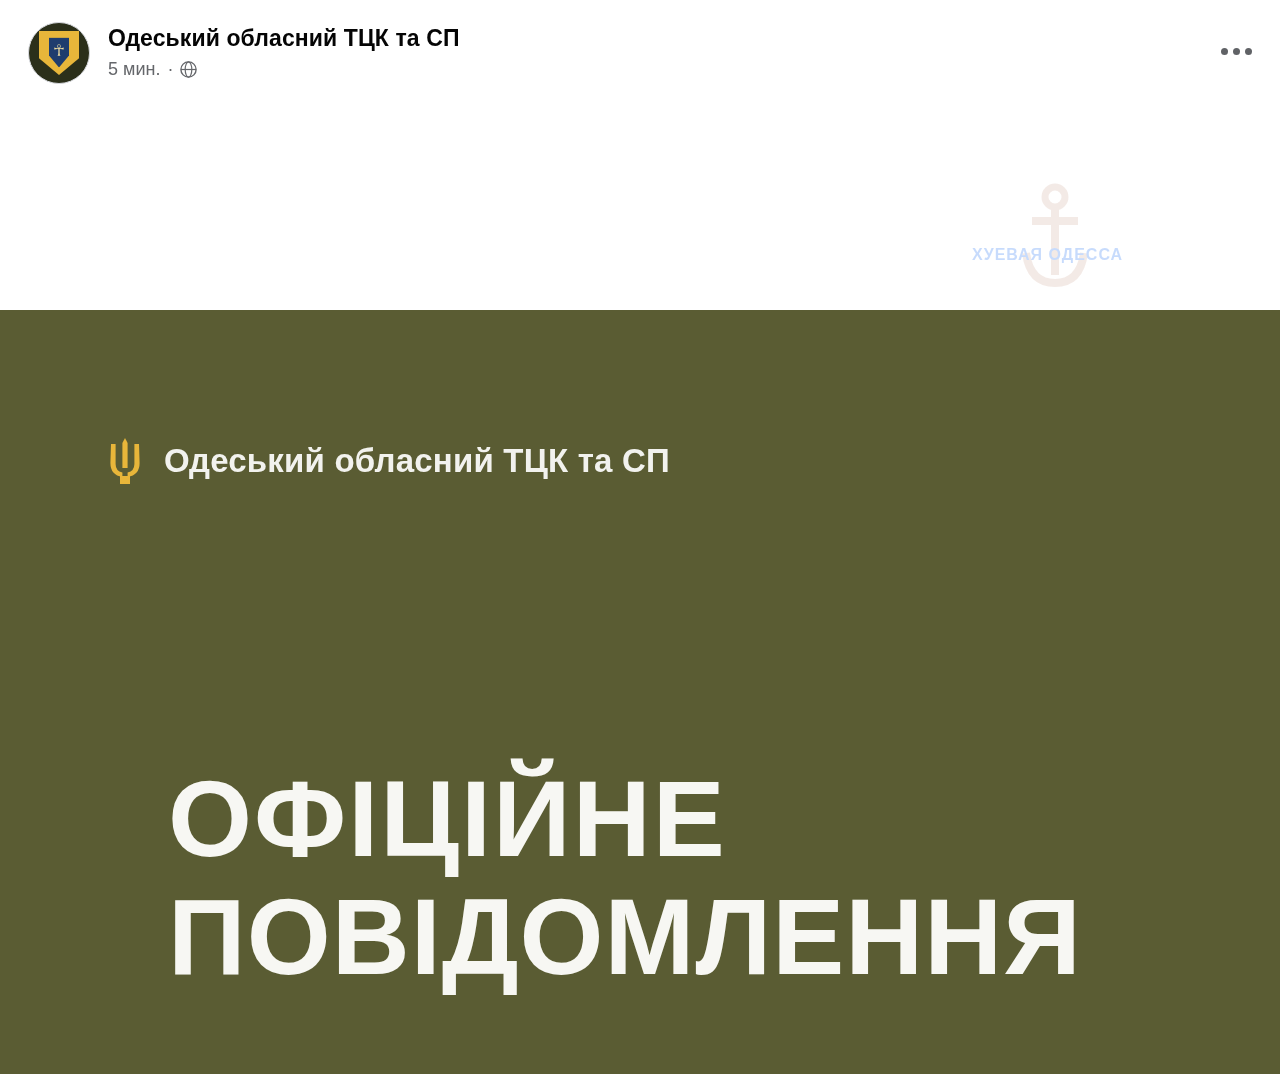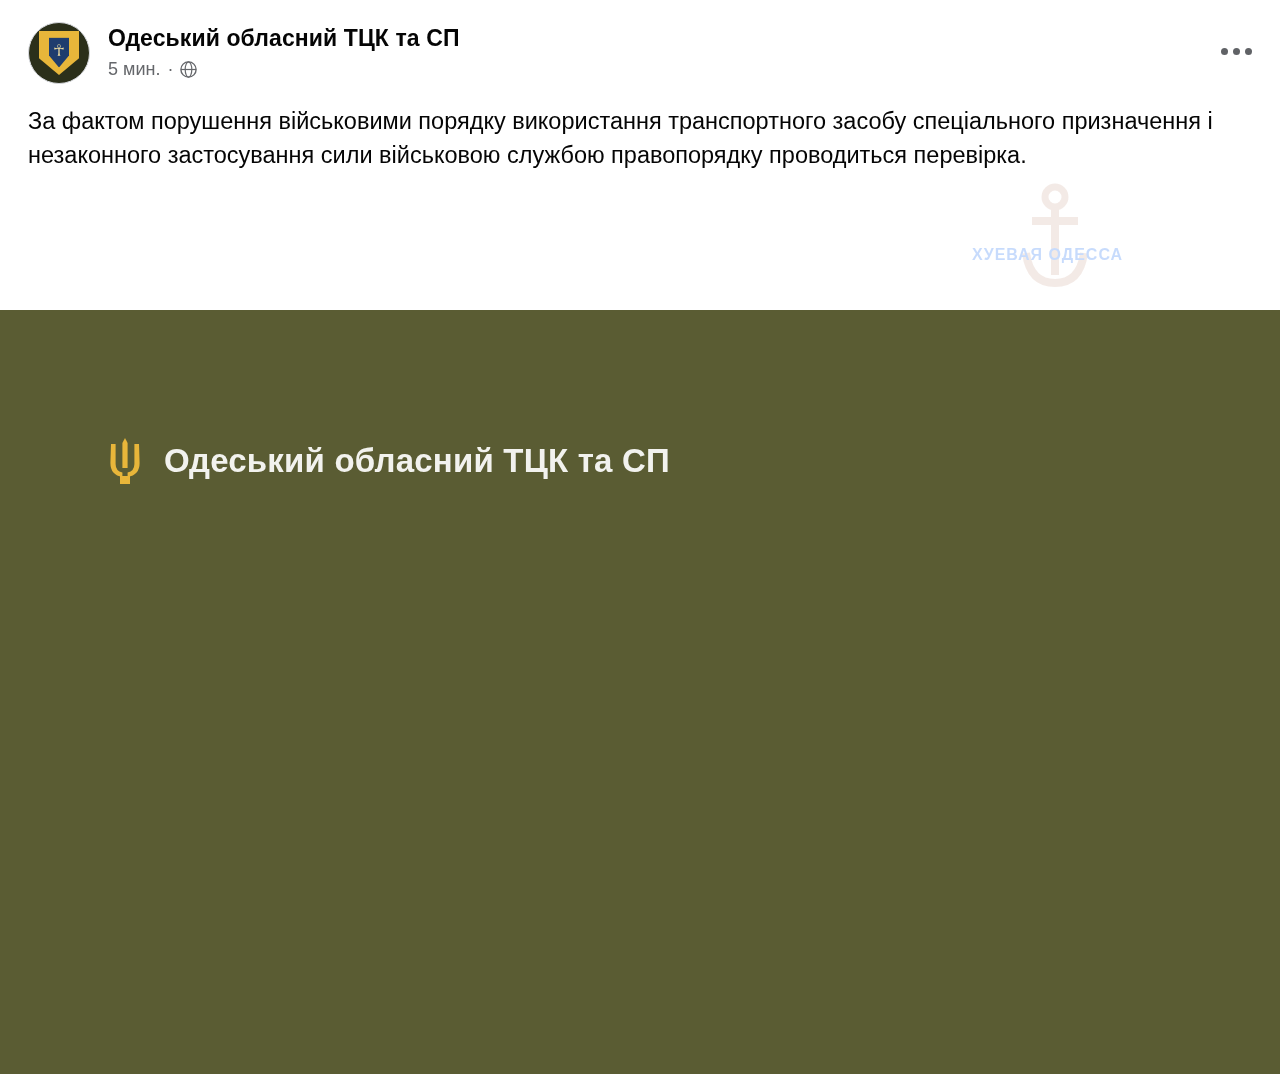--- a/index.html
+++ b/index.html
@@ -229,21 +229,20 @@
       </div>
     </div>
     <div class="more-btn">
       <i></i>
       <i></i>
       <i></i>
     </div>
   </div>
 
   <div class="post-body">
-    <p>За фактом порушення військовими порядку використання транспортного засобу спеціального призначення і незаконного застосування сили військовою службою правопорядку   проводиться перевірка.</p>
   </div>
 
   <div class="watermark">
     <div class="wm-anchor">
       <svg viewBox="0 0 70 110" width="70" height="110" aria-hidden="true">
         <circle cx="35" cy="14" r="10" fill="none" stroke="#d6b6a8" stroke-width="7"></circle>
         <rect x="31" y="24" width="8" height="68" fill="#d6b6a8"></rect>
         <rect x="12" y="34" width="46" height="8" fill="#d6b6a8"></rect>
         <path d="M6 70 Q10 100 35 100 Q60 100 64 70" fill="none" stroke="#d6b6a8" stroke-width="8"></path>
       </svg>
@@ -256,15 +255,19 @@
       <span class="att-trident">
         <svg viewBox="0 0 34 46" width="34" height="46" aria-hidden="true">
           <path d="M17 0 L19.6 5 L19.6 30 L14.4 30 L14.4 5 Z" fill="#e8b63a"></path>
           <path d="M3 6 L7.6 6 L7.6 26 Q7.6 33 14.4 34.5 L14.4 39 Q2.4 37 2.4 25 Z" fill="#e8b63a"></path>
           <path d="M31 6 L26.4 6 L26.4 26 Q26.4 33 19.6 34.5 L19.6 39 Q31.6 37 31.6 25 Z" fill="#e8b63a"></path>
           <rect x="12" y="38" width="10" height="8" fill="#e8b63a"></rect>
         </svg>
       </span>
       <span class="att-title">Одеський обласний ТЦК та СП</span>
     </div>
+    <div class="att-big">
+      <span class="line1">ОФІЦІЙНЕ</span>
+      <span class="line2">ПОВІДОМЛЕННЯ</span>
+    </div>
   </div>
 
 </div>
 
 </body></html>

